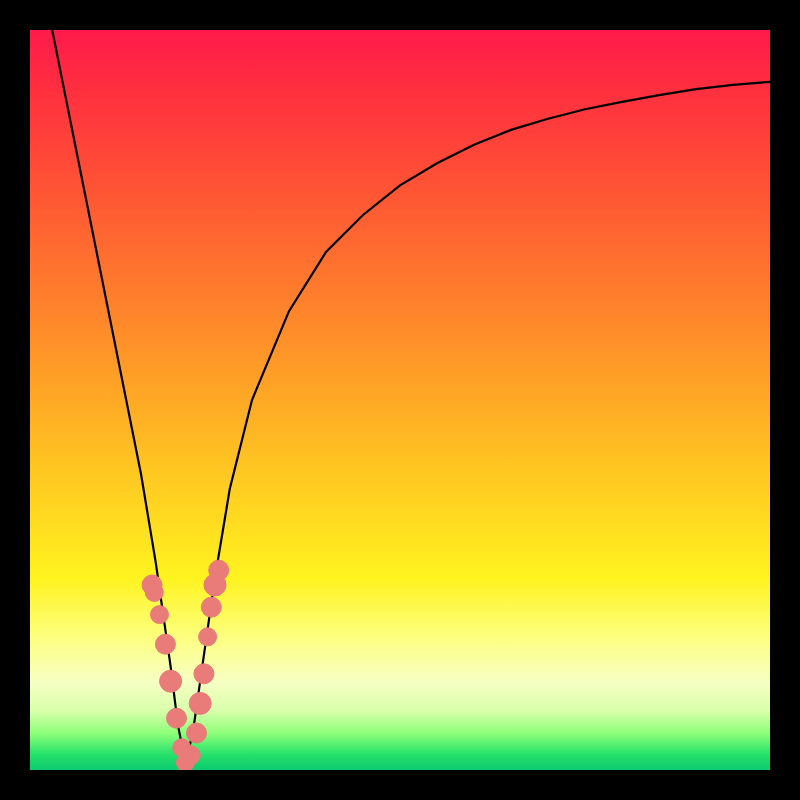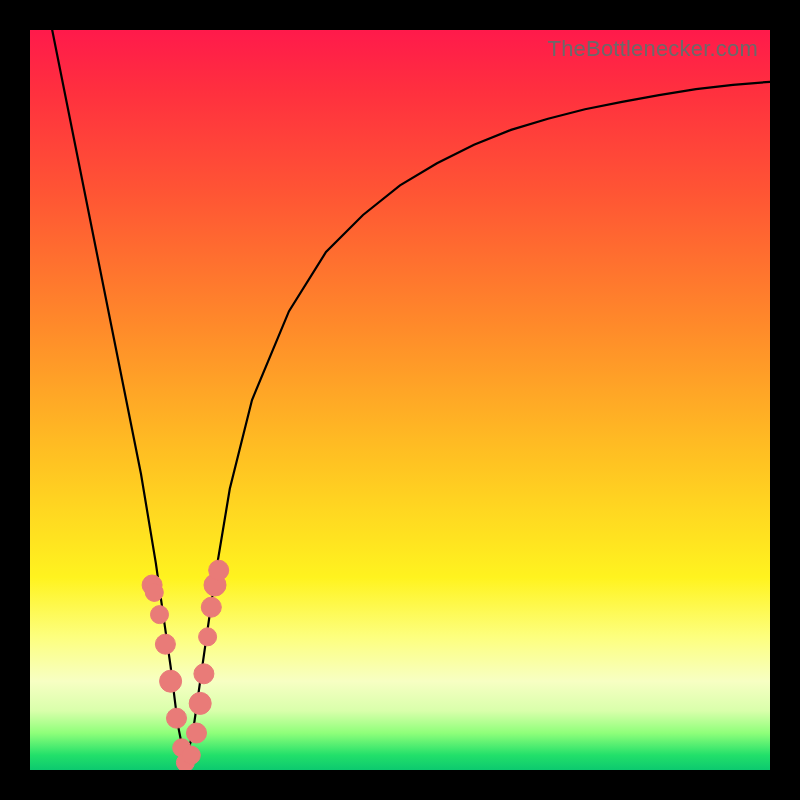--- a/index.html
+++ b/index.html
@@ -69,21 +69,20 @@
     fill: #e97b78;
     stroke: #e97b78;
   }
 </style>
 </head>
 <body>
 
 <div class="frame">
   <div class="plot">
 
-    <div class="credit">TheBottlenecker.com</div>
 
     <svg class="overlay" viewBox="0 0 740 740" preserveAspectRatio="none">
       <path id="curve-path" class="curve" d="M22.2 0.0 L37.0 74.0 L51.8 148.0 L66.6 222.0 L81.4 296.0 L96.2 370.0 L111.0 444.0 L125.8 532.8 L140.6 636.4 L148.0 695.6 L155.4 732.6 L162.8 703.0 L170.2 651.2 L185.0 547.6 L199.8 458.8 L222.0 370.0 L259.0 281.2 L296.0 222.0 L333.0 185.0 L370.0 155.4 L407.0 133.2 L444.0 114.7 L481.0 99.9 L518.0 88.8 L555.0 79.2 L592.0 71.8 L629.0 65.1 L666.0 59.2 L703.0 54.8 L740.0 51.8"></path>
       <g id="dots">
           <circle cx="122.1" cy="555.0" r="10.0" class="dot"></circle>
           <circle cx="124.3" cy="562.4" r="9.0" class="dot"></circle>
           <circle cx="129.5" cy="584.6" r="9.0" class="dot"></circle>
           <circle cx="135.4" cy="614.2" r="10.0" class="dot"></circle>
           <circle cx="140.6" cy="651.2" r="11.0" class="dot"></circle>
           <circle cx="146.5" cy="688.2" r="10.0" class="dot"></circle>

